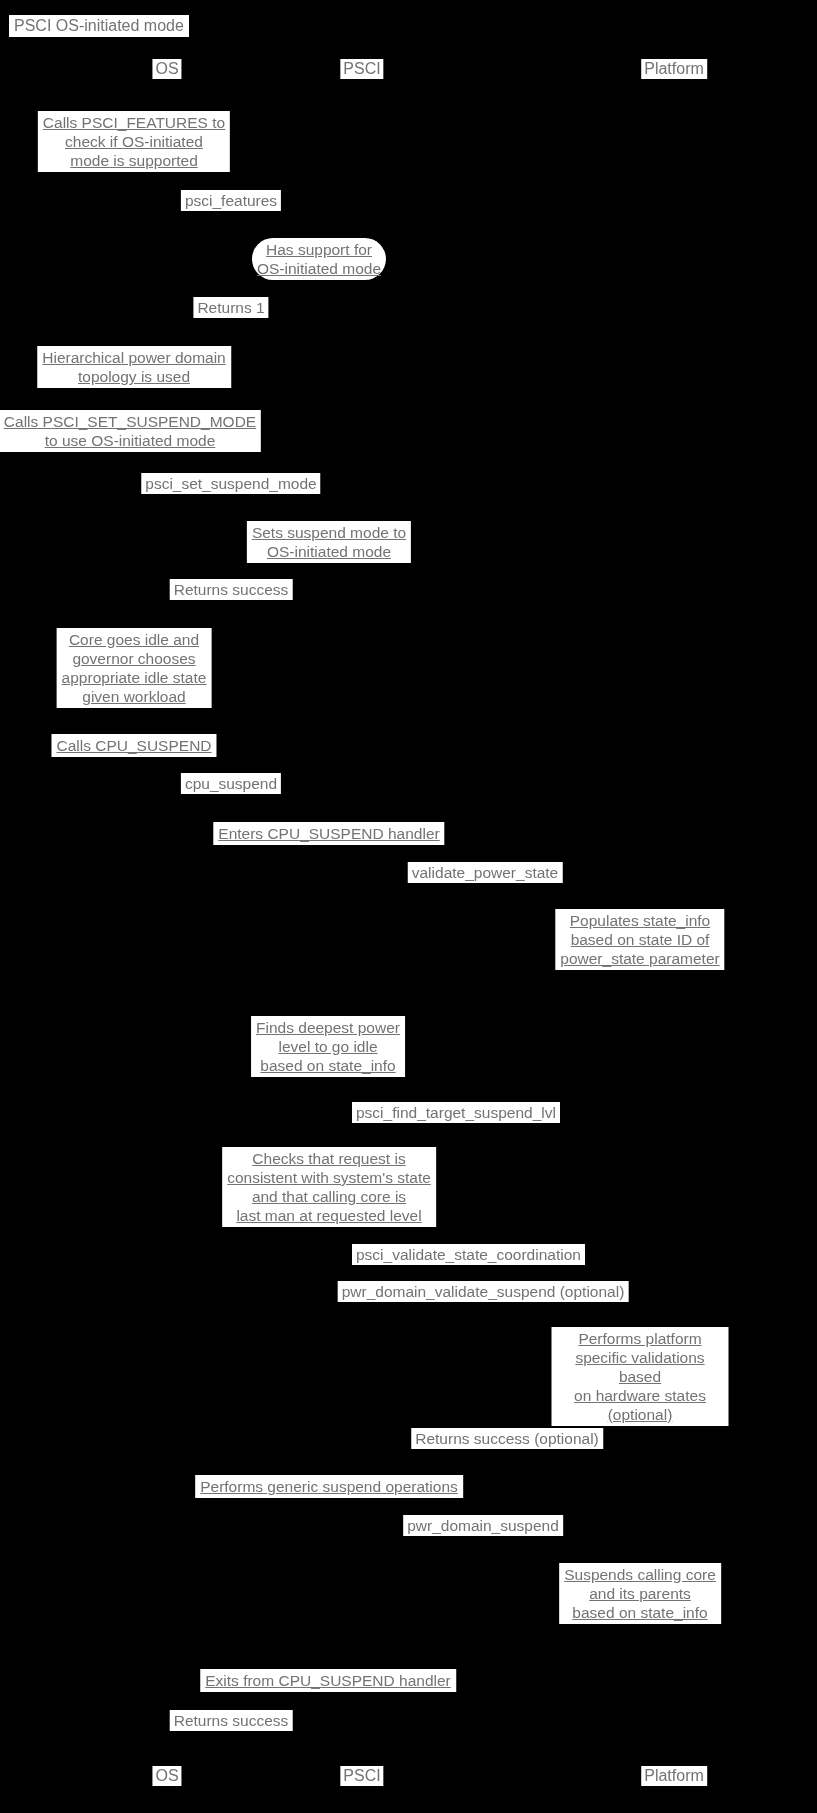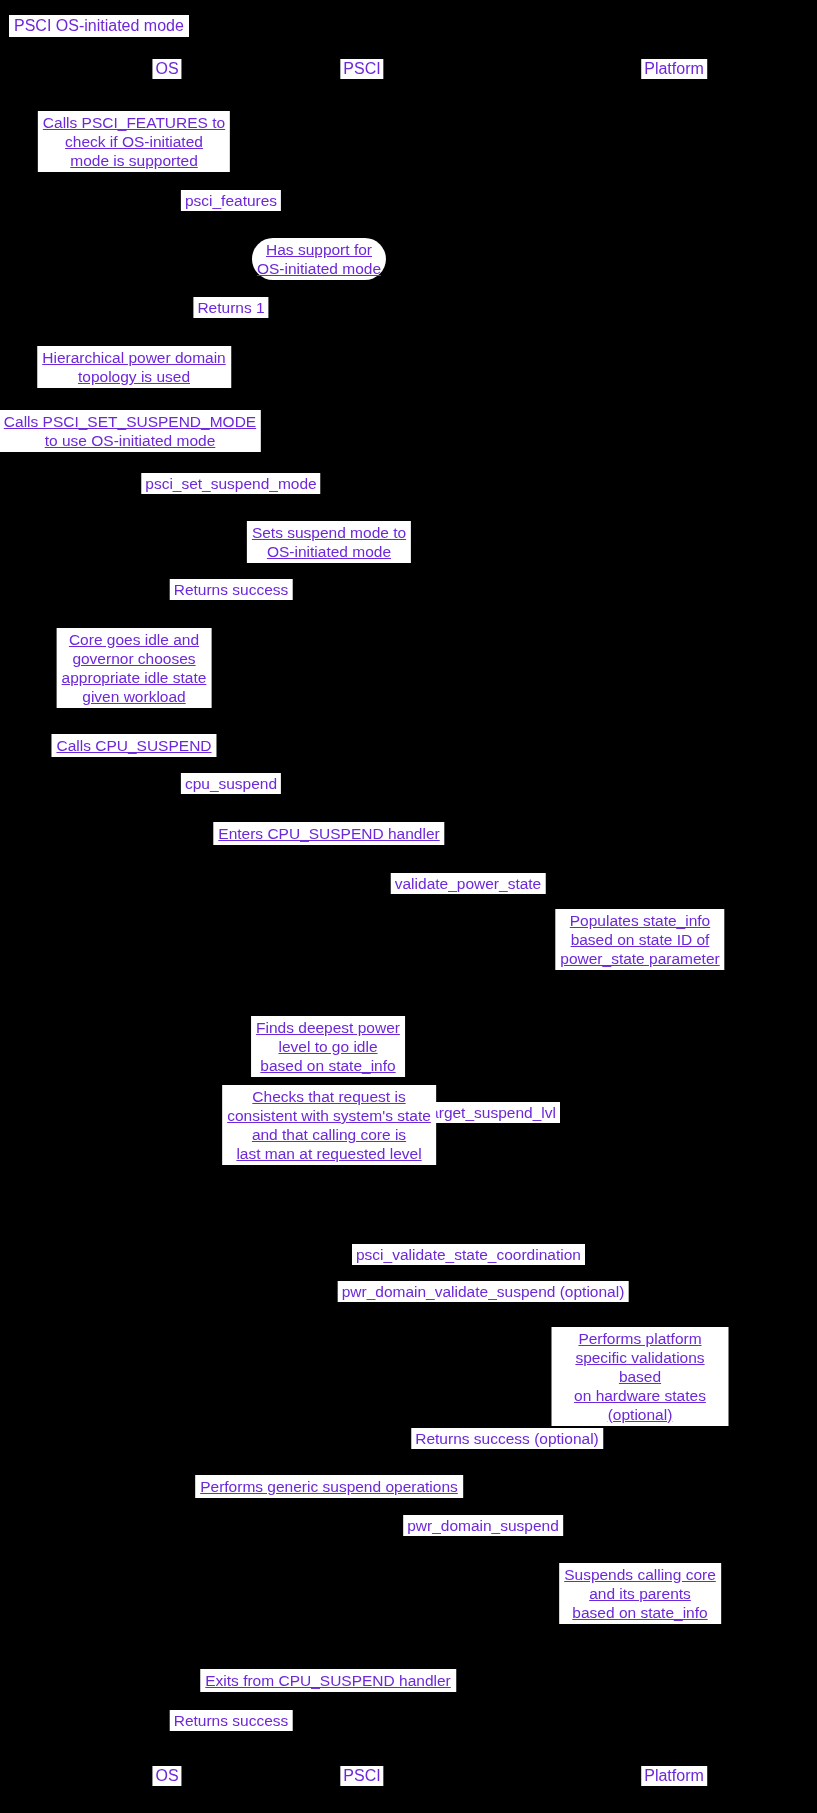--- a/index.html
+++ b/index.html
@@ -1,21 +1,21 @@
 <!DOCTYPE html>
 <html><head>
 <meta charset="utf-8">
 <style>
   html,body{margin:0;padding:0;background:#000;}
   .canvas{
     position:relative;width:817px;height:1813px;background:#000;overflow:hidden;
     font-family:"Liberation Sans",sans-serif;
   }
   .label{
-    position:absolute;background:#fff;color:#6d28d9;
+    position:absolute;background:#fff;color:#737373;
     font-size:15.5px;line-height:19px;text-align:center;
     white-space:pre-line;padding:1px 4px;box-sizing:border-box;
   }
   .title{font-size:16px;line-height:20px;padding:1px 5px;left:9px;top:15px;}
   .actor{font-size:16px;line-height:18px;padding:1px 3px;transform:translateX(-50%);margin-left:33px;}
   .note{padding:2px 5px;text-decoration:underline;}
   .message{padding:1px 4px;}
 </style>
 </head>
 <body>
@@ -44,29 +44,29 @@
       <div class="label note" style="top: 521px; left: 329px; transform: translateX(-50%);">Sets suspend mode to
 OS-initiated mode</div>
       <div class="label message" style="top: 579px; left: 231px; transform: translateX(-50%);">Returns success</div>
       <div class="label note" style="top: 628px; left: 134px; transform: translateX(-50%);">Core goes idle and
 governor chooses
 appropriate idle state
 given workload</div>
       <div class="label note" style="top: 734px; left: 134px; transform: translateX(-50%);">Calls CPU_SUSPEND</div>
       <div class="label message" style="top: 773px; left: 231px; transform: translateX(-50%);">cpu_suspend</div>
       <div class="label note" style="top: 822px; left: 329px; transform: translateX(-50%);">Enters CPU_SUSPEND handler</div>
-      <div class="label message" style="top: 862px; left: 468px; transform: translateX(-50%); margin-top: 11px;">validate_power_state</div>
+      <div class="label message" style="top: 862px; left: 485px; transform: translateX(-50%);">validate_power_state</div>
       <div class="label note" style="top: 909px; left: 640px; transform: translateX(-50%);">Populates state_info
 based on state ID of
 power_state parameter</div>
       <div class="label note" style="top: 1016px; left: 328px; transform: translateX(-50%);">Finds deepest power
 level to go idle
 based on state_info</div>
       <div class="label message" style="top: 1102px; left: 352px;">psci_find_target_suspend_lvl</div>
-      <div class="label note" style="top: 1085px; left: 329px; transform: translateX(-50%);">Checks that request is
+      <div class="label note" style="top: 1147px; left: 329px; transform: translateX(-50%);">Checks that request is
 consistent with system's state
 and that calling core is
 last man at requested level</div>
       <div class="label message" style="top: 1244px; left: 352px;">psci_validate_state_coordination</div>
       <div class="label message" style="top: 1281px; left: 483px; transform: translateX(-50%);">pwr_domain_validate_suspend (optional)</div>
       <div class="label note" style="top: 1327px; left: 640px; transform: translateX(-50%);">Performs platform
 specific validations based
 on hardware states
 (optional)</div>
       <div class="label message" style="top: 1428px; left: 507px; transform: translateX(-50%);">Returns success (optional)</div>

